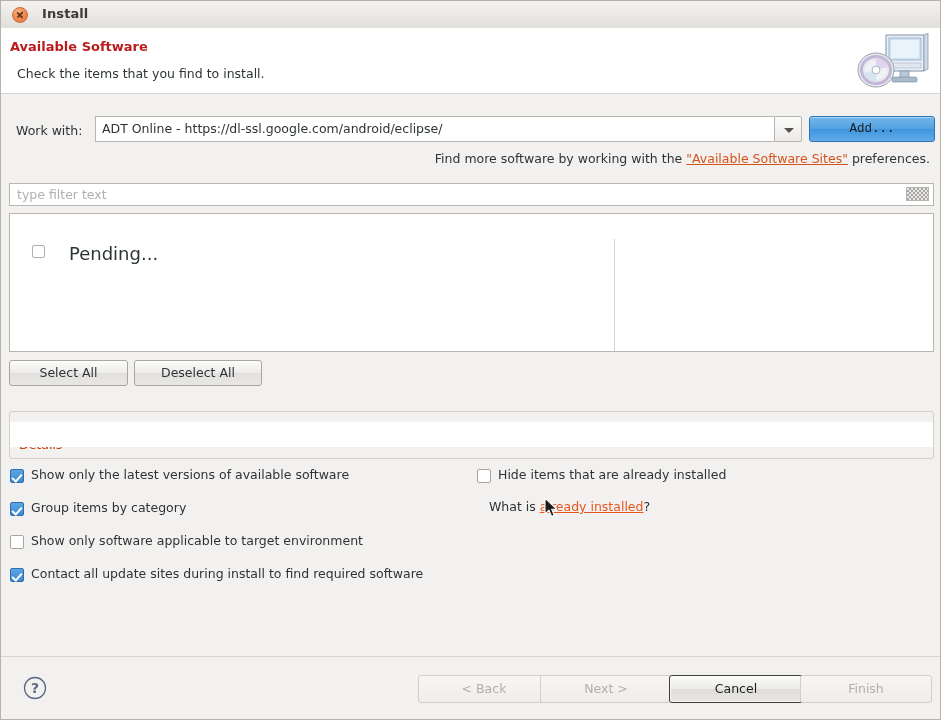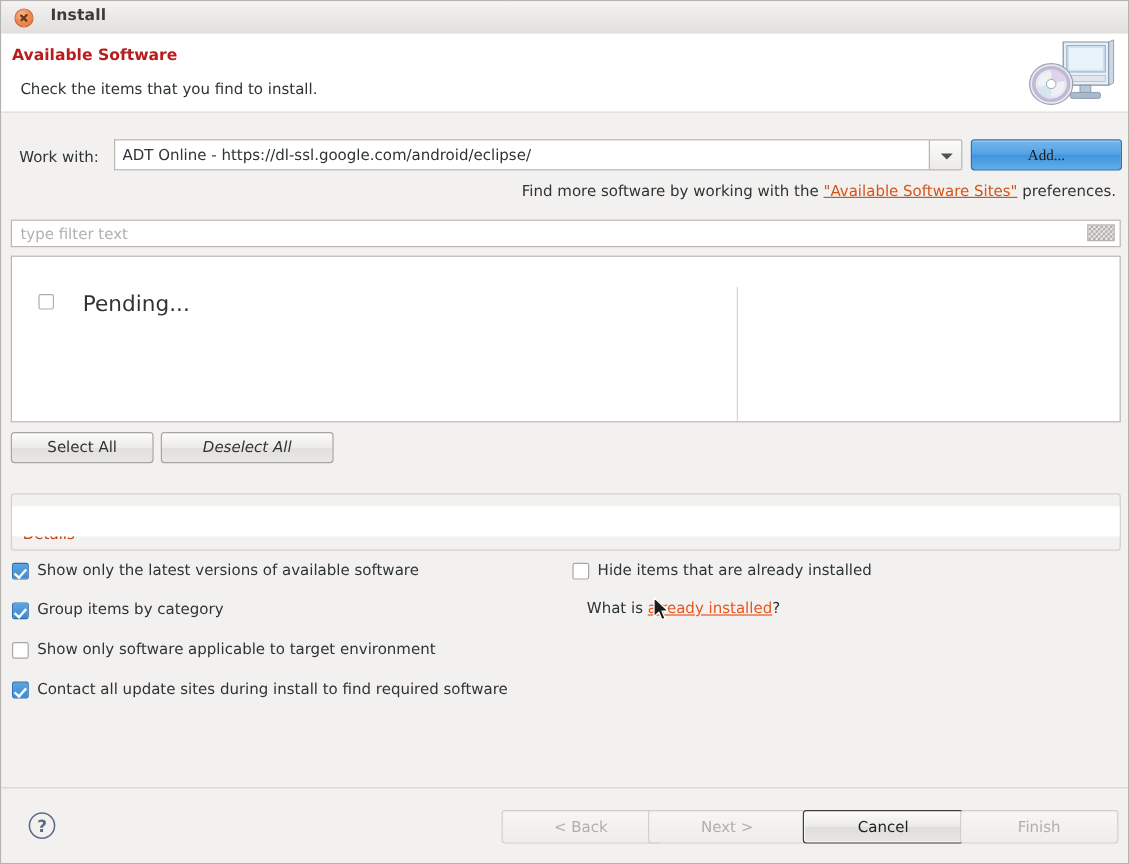--- a/index.html
+++ b/index.html
@@ -148,21 +148,21 @@
   }
   #add-button {
     position: absolute;
     left: 808px; top: 115px;
     width: 126px; height: 26px;
     border-radius: 3px;
     border: 1px solid #2b73b5;
     background: linear-gradient(to bottom, #73b6ec 0%, #54a2e3 48%, #3e95de 52%, #64ade7 100%);
     box-shadow: inset 0 1px 0 rgba(255,255,255,0.45);
     box-sizing: border-box;
-    font-family: Liberation Serif, serif;
+    font-family: Liberation Mono, monospace;
     font-size: 12.5px;
     color: #1b1b1b;
     text-align: center;
     line-height: 24px;
     cursor: pointer;
   }
   #findmore {
     position: absolute;
     right: 10px; top: 150px;
     font-size: 12.5px;
@@ -277,21 +277,21 @@
     box-shadow: inset 0 1px 0 rgba(255,255,255,0.8);
     box-sizing: border-box;
     font-family: inherit;
     font-size: 12.5px;
     color: #2e3436;
     text-align: center;
     line-height: 24px;
     cursor: pointer;
   }
   #select-all   { left: 8px;   top: 359px; width: 119px; }
-  #deselect-all { left: 133px; top: 359px; width: 144px; font-style: italic; }
+  #deselect-all { left: 133px; top: 359px; width: 128px; }
 
   
   #details-group {
     position: absolute;
     left: 8px; top: 410px;
     width: 925px; height: 48px;
     border: 1px solid #d3d0cc;
     border-radius: 3px;
     box-sizing: border-box;
   }

